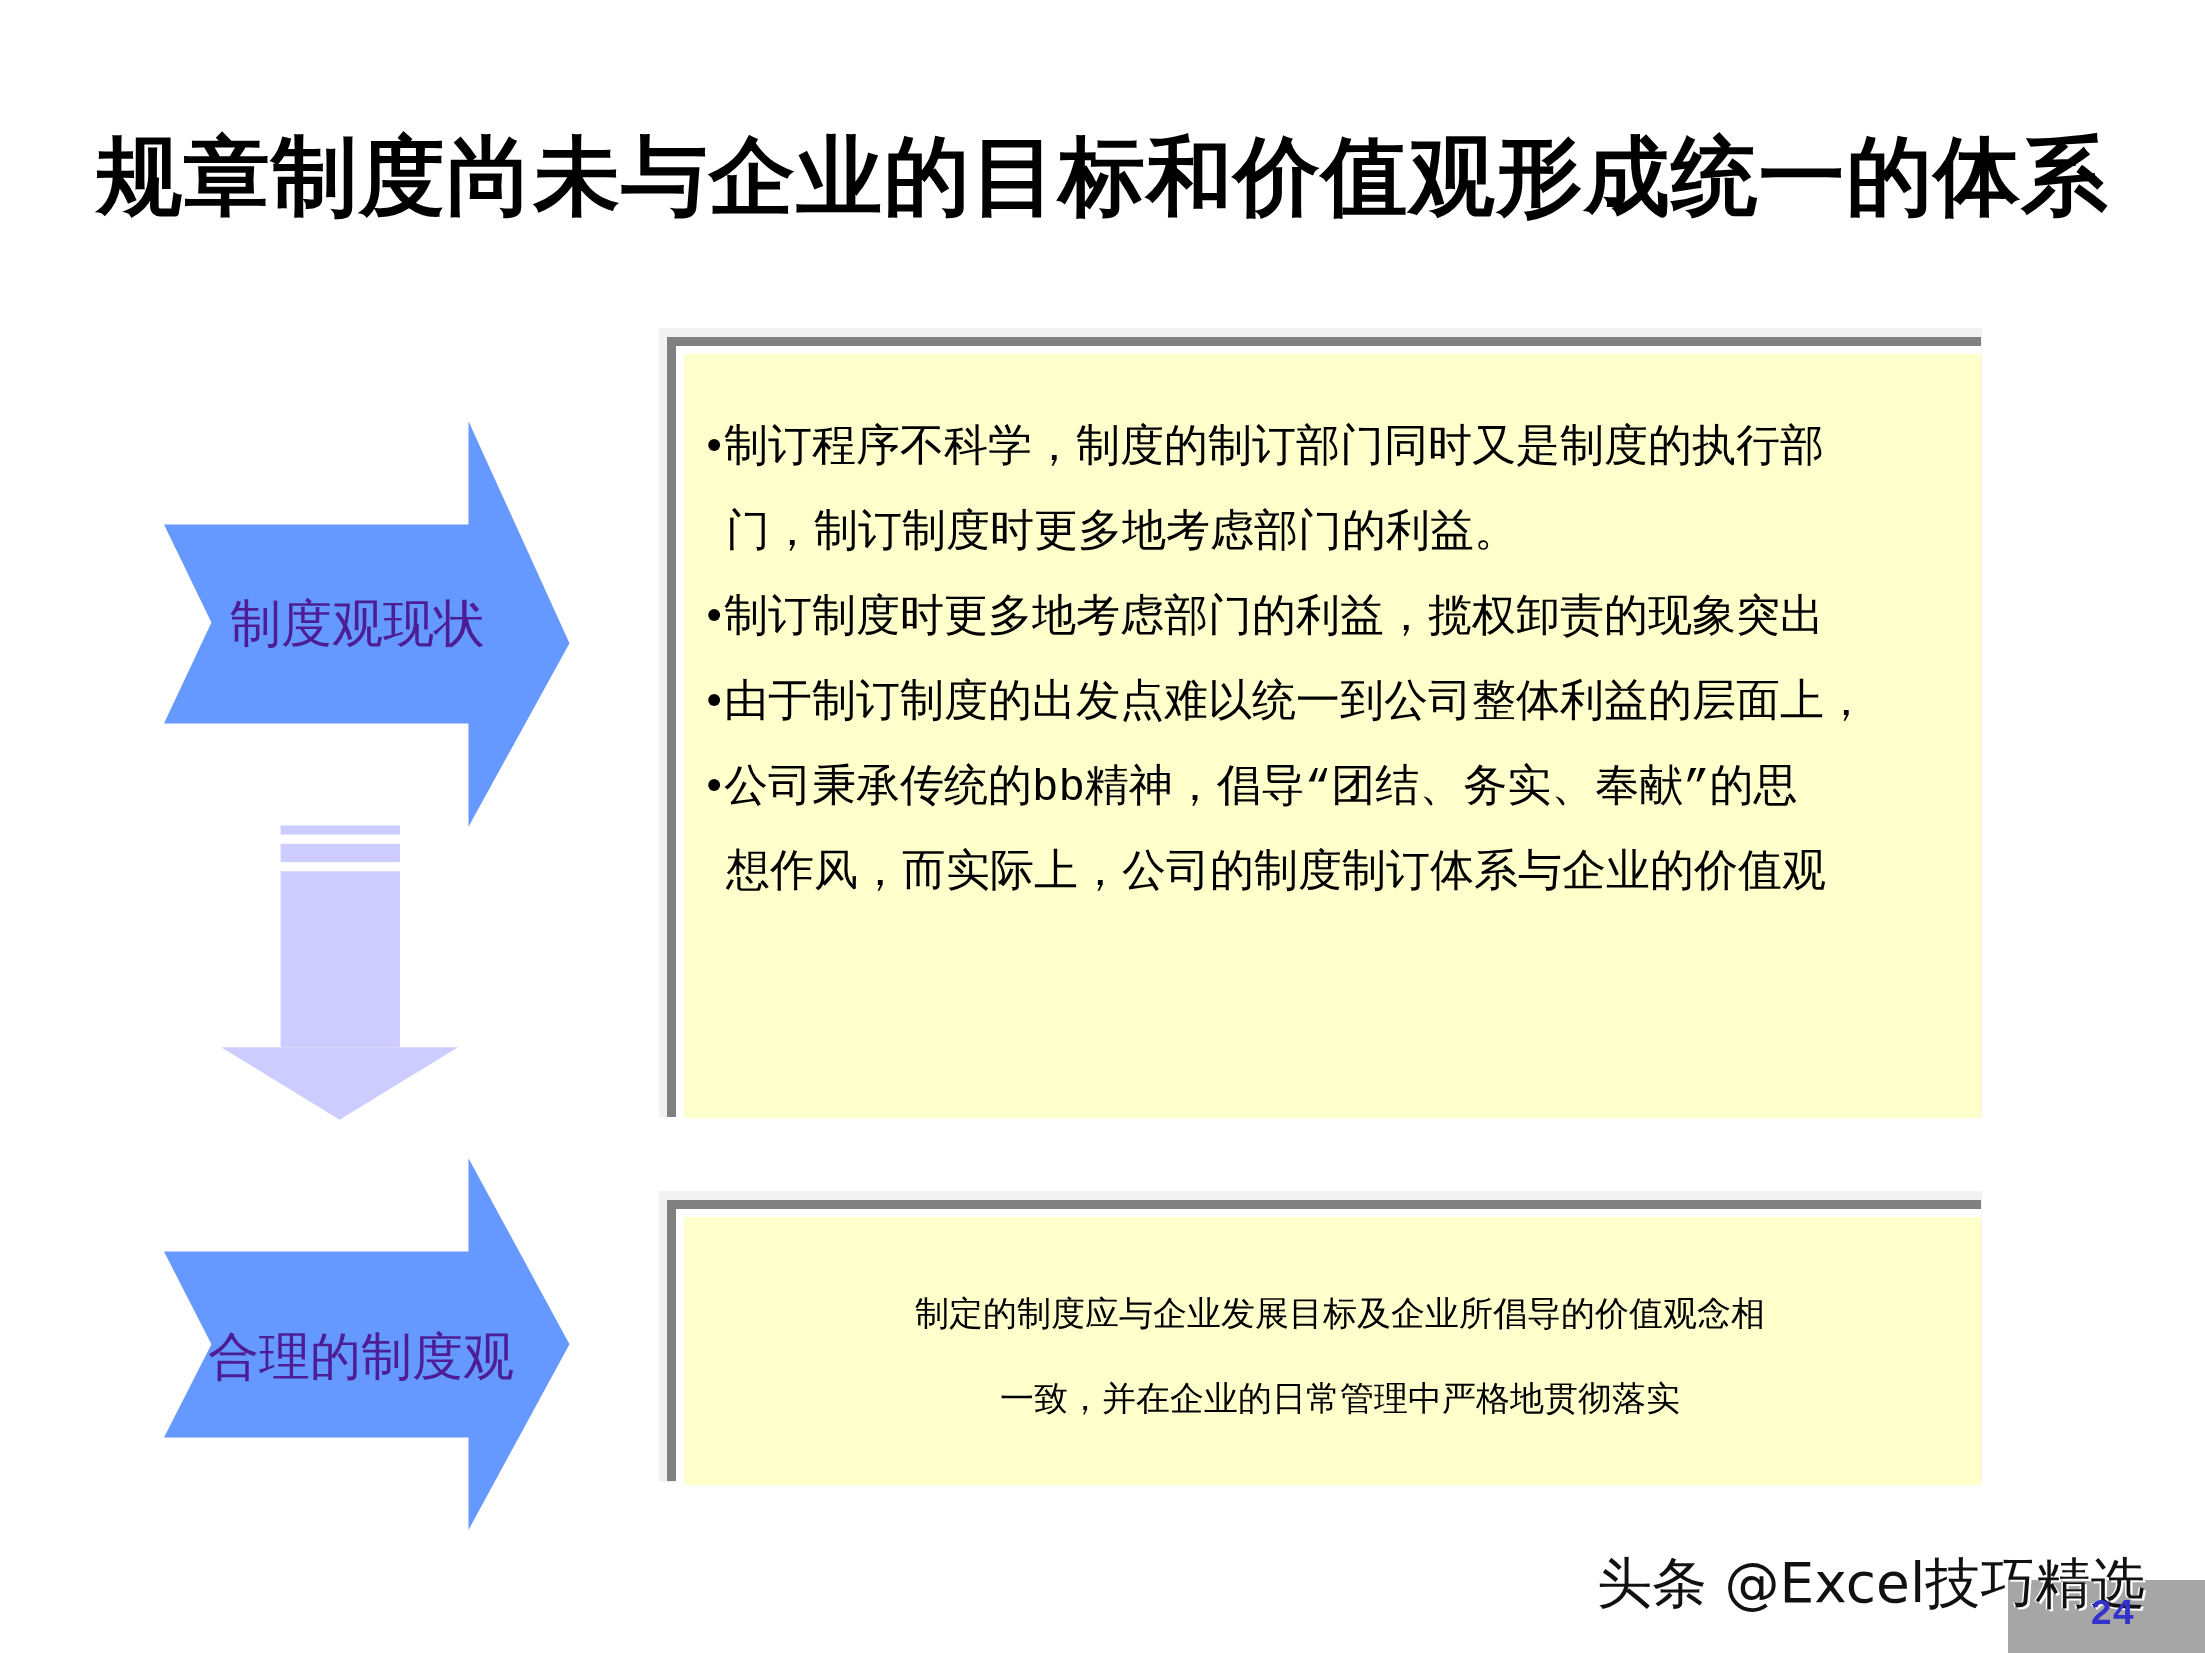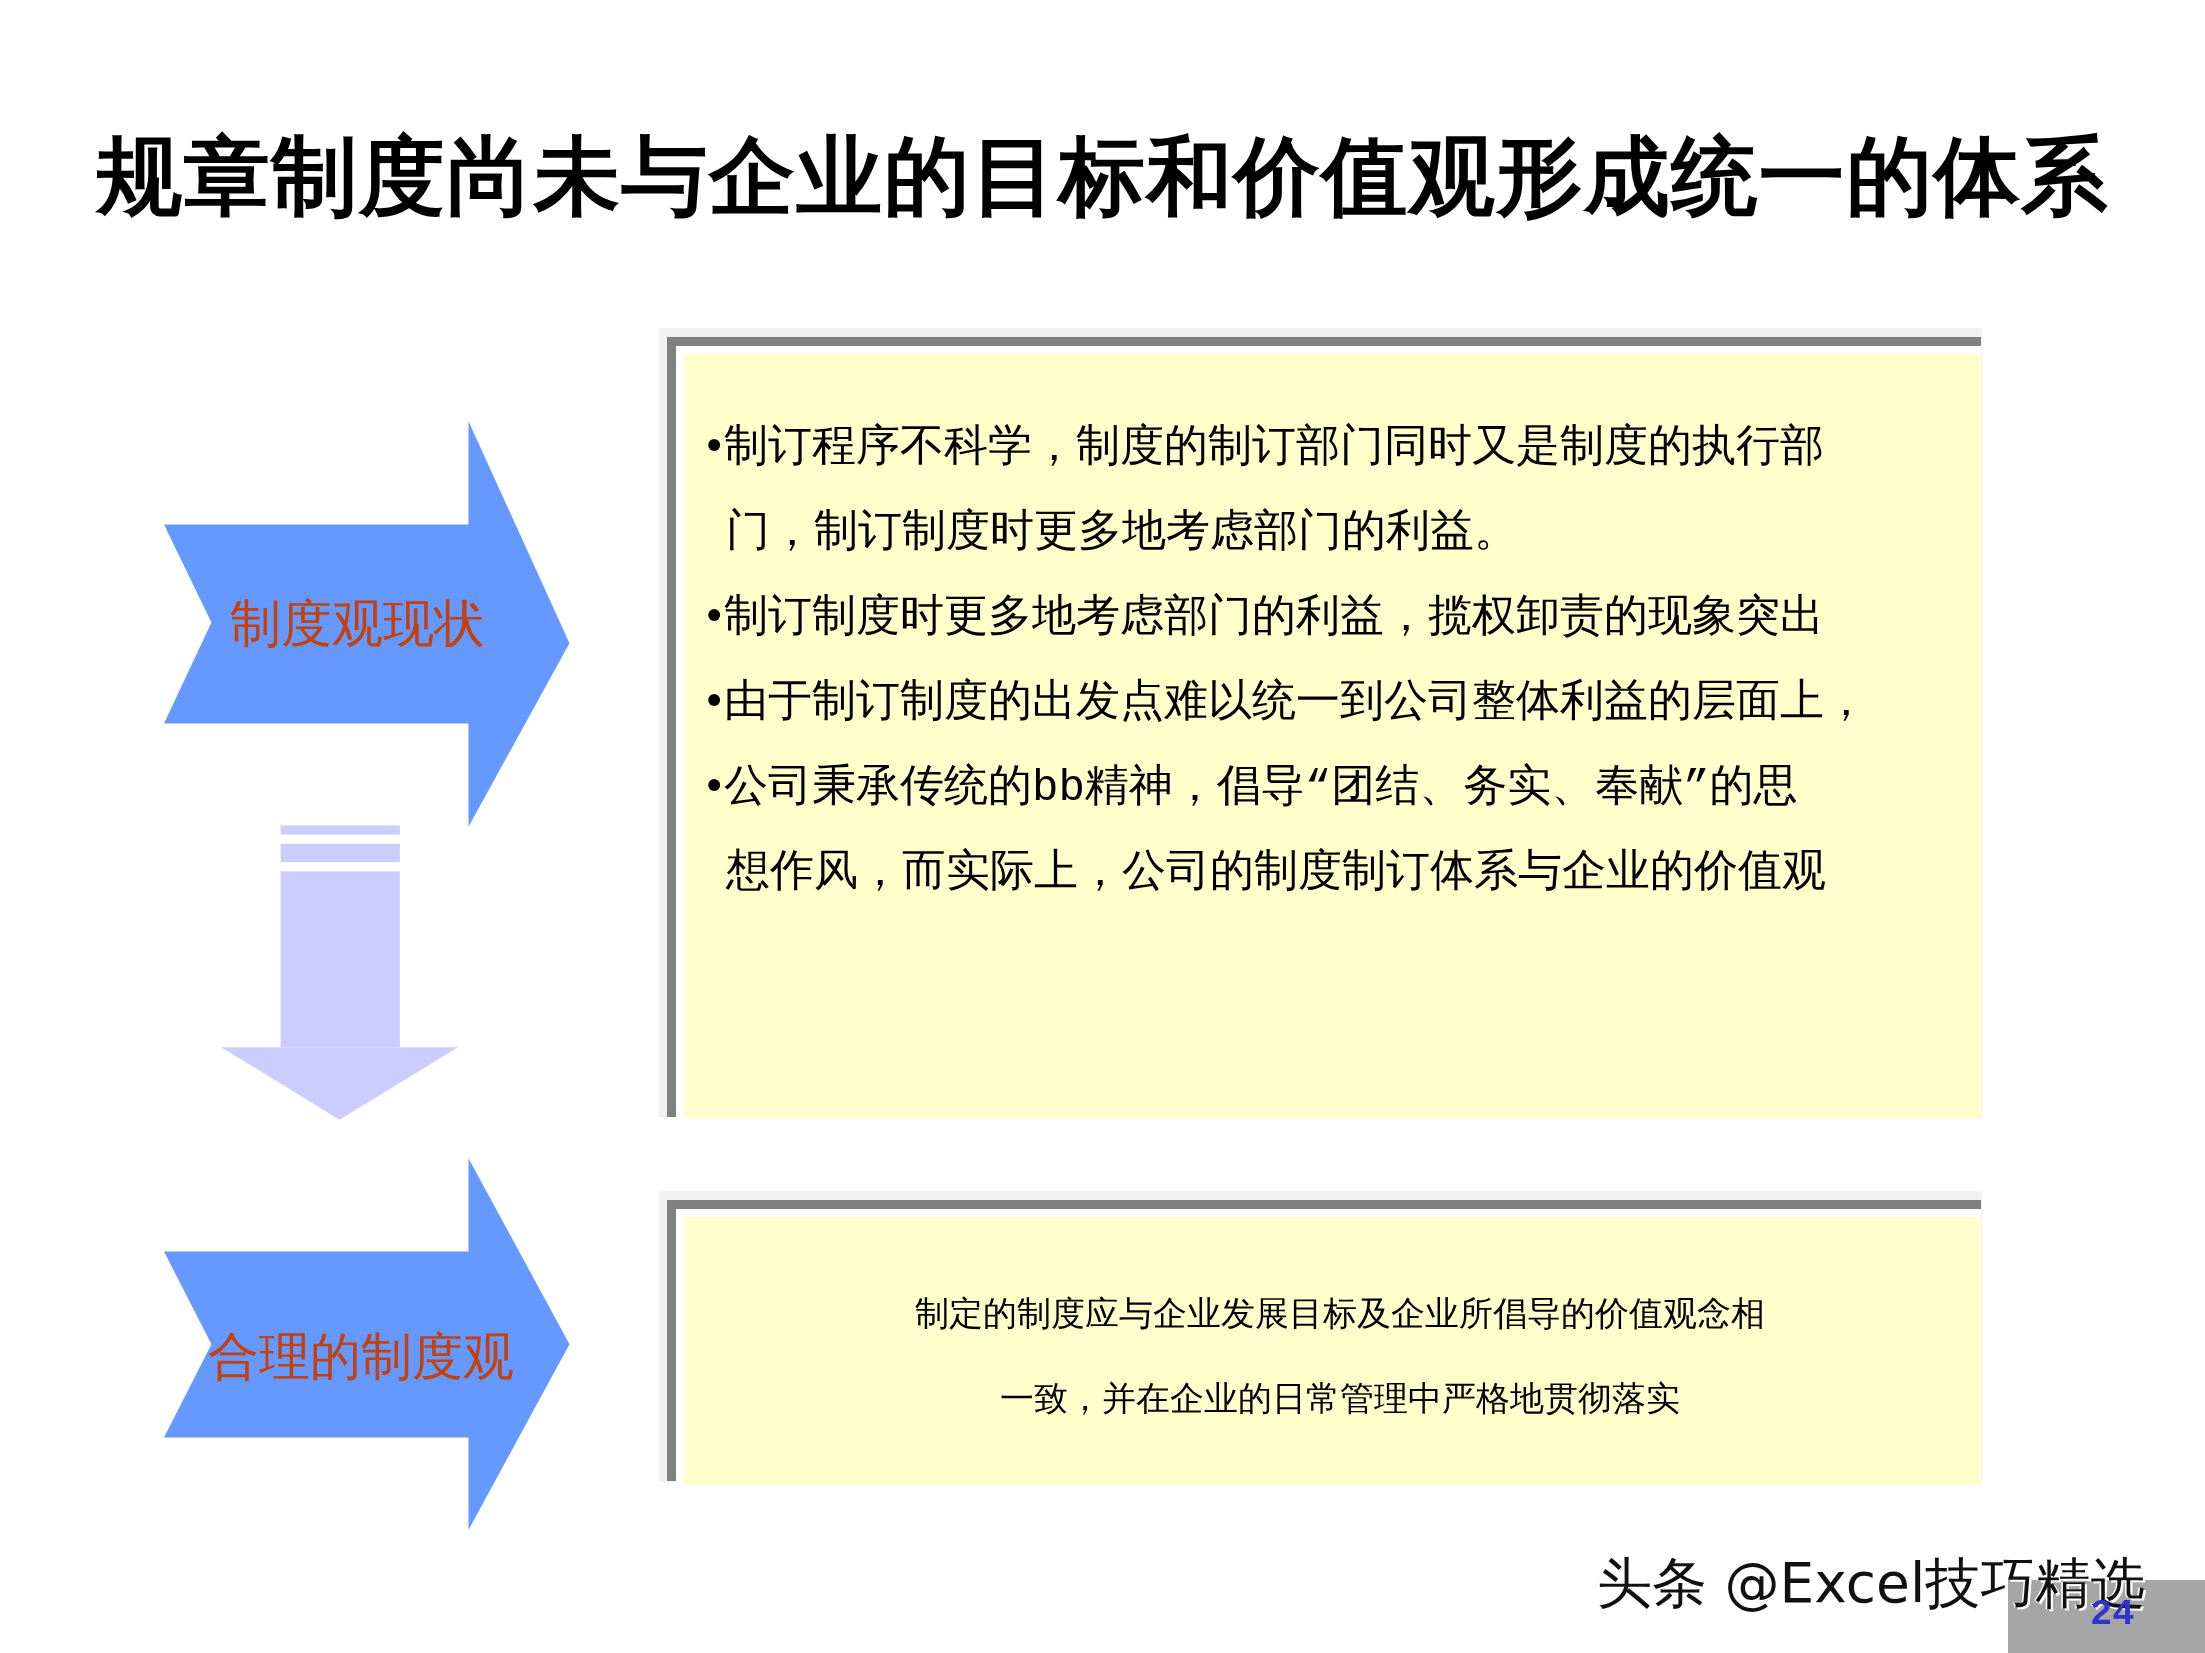--- a/index.html
+++ b/index.html
@@ -10,21 +10,21 @@
   }
   .title {
     position:absolute; left:0; top:123px; width:2205px; text-align:center;
     font-family: "DejaVu Sans", "Liberation Sans", sans-serif;
     font-weight:bold; font-size:86px; letter-spacing:1.5px; color:#000;
     line-height:107px;
   }
   .arrow-right { position:absolute; }
   .arrow-right svg { display:block; }
   .arrow-label {
-    position:absolute; color:#c2410c; font-size:51px; white-space:nowrap;
+    position:absolute; color:#4c1d95; font-size:51px; white-space:nowrap;
     font-family: Liberation Serif, serif;
   }
   .down-arrow { position:absolute; left:221px; top:825px; }
   .panel {
     position:absolute;
   }
   .panel .shadow {
     position:absolute; background:#f2f2f2;
   }
   .panel .frame-top {

